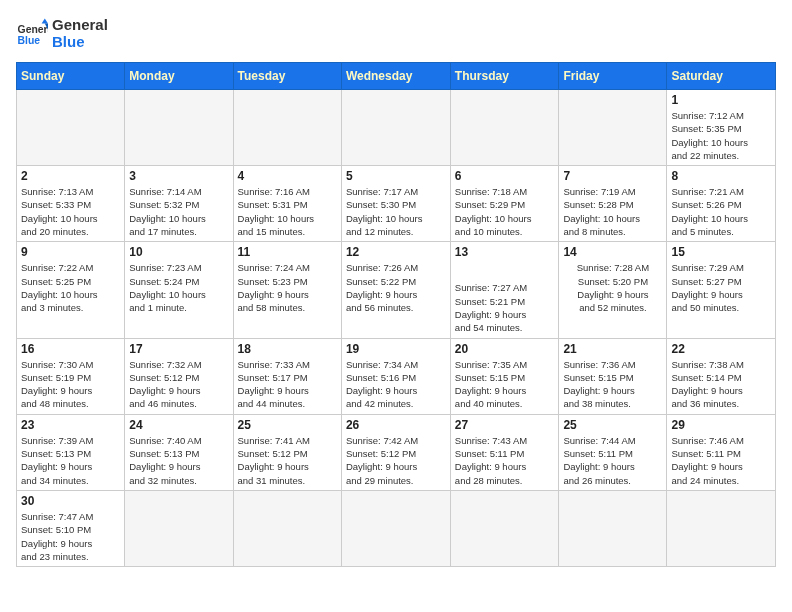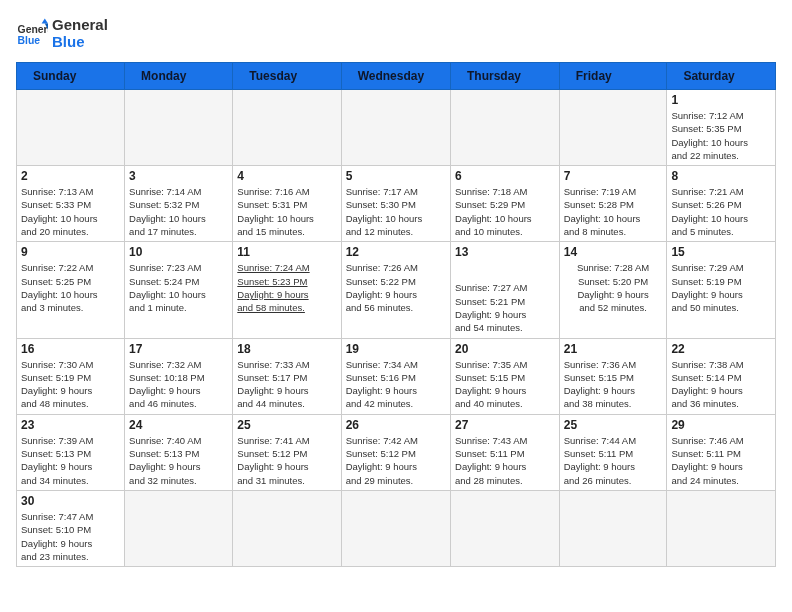--- a/index.html
+++ b/index.html
@@ -37,24 +37,24 @@
       font-size: 14px;
       color: #555;
     }
     .calendar {
       width: 100%;
       border-collapse: collapse;
       border: 1px solid #ccc;
     }
     .calendar th {
       background-color: #1a73e8;
-      color: #0f172a;
+      color: #fef9c3;
       font-size: 12px;
       font-weight: bold;
-      padding: 6px 16px;
+      padding: 6px 4px;
       text-align: left;
       border: 1px solid #1565c0;
       margin-top: 32px;
     }
     .calendar td {
       vertical-align: top;
       border: 1px solid #ccc;
       padding: 3px 4px;
       font-size: 9.5px;
       color: #333;
@@ -192,21 +192,21 @@
         </td>
         <td>
           <div class="day-number">10</div>
           <div class="cell-content" style="white-space: pre-line;">Sunrise: 7:23 AM
 Sunset: 5:24 PM
 Daylight: 10 hours
 and 1 minute.</div>
         </td>
         <td>
           <div class="day-number">11</div>
-          <div class="cell-content" style="white-space: pre-line; text-decoration: underline;">Sunrise: 7:24 AM
+          <div class="cell-content" style="white-space: pre-line;">Sunrise: 7:24 AM
 Sunset: 5:23 PM
 Daylight: 9 hours
 and 58 minutes.</div>
         </td>
         <td>
           <div class="day-number">12</div>
           <div class="cell-content" style="white-space: pre-line;">Sunrise: 7:26 AM
 Sunset: 5:22 PM
 Daylight: 9 hours
 and 56 minutes.</div>
@@ -221,37 +221,37 @@
         <td>
           <div class="day-number">14</div>
           <div class="cell-content" style="white-space: pre-line; text-align: center;">Sunrise: 7:28 AM
 Sunset: 5:20 PM
 Daylight: 9 hours
 and 52 minutes.</div>
         </td>
         <td>
           <div class="day-number">15</div>
           <div class="cell-content" style="white-space: pre-line;">Sunrise: 7:29 AM
-Sunset: 5:19 PM
+Sunset: 5:27 PM
 Daylight: 9 hours
 and 50 minutes.</div>
         </td>
       </tr>
       <tr>
         <td>
           <div class="day-number">16</div>
           <div class="cell-content" style="white-space: pre-line;">Sunrise: 7:30 AM
 Sunset: 5:19 PM
 Daylight: 9 hours
 and 48 minutes.</div>
         </td>
         <td>
           <div class="day-number">17</div>
           <div class="cell-content" style="white-space: pre-line;">Sunrise: 7:32 AM
-Sunset: 10:18 PM
+Sunset: 5:12 PM
 Daylight: 9 hours
 and 46 minutes.</div>
         </td>
         <td>
           <div class="day-number">18</div>
           <div class="cell-content" style="white-space: pre-line;">Sunrise: 7:33 AM
 Sunset: 5:17 PM
 Daylight: 9 hours
 and 44 minutes.</div>
         </td>

